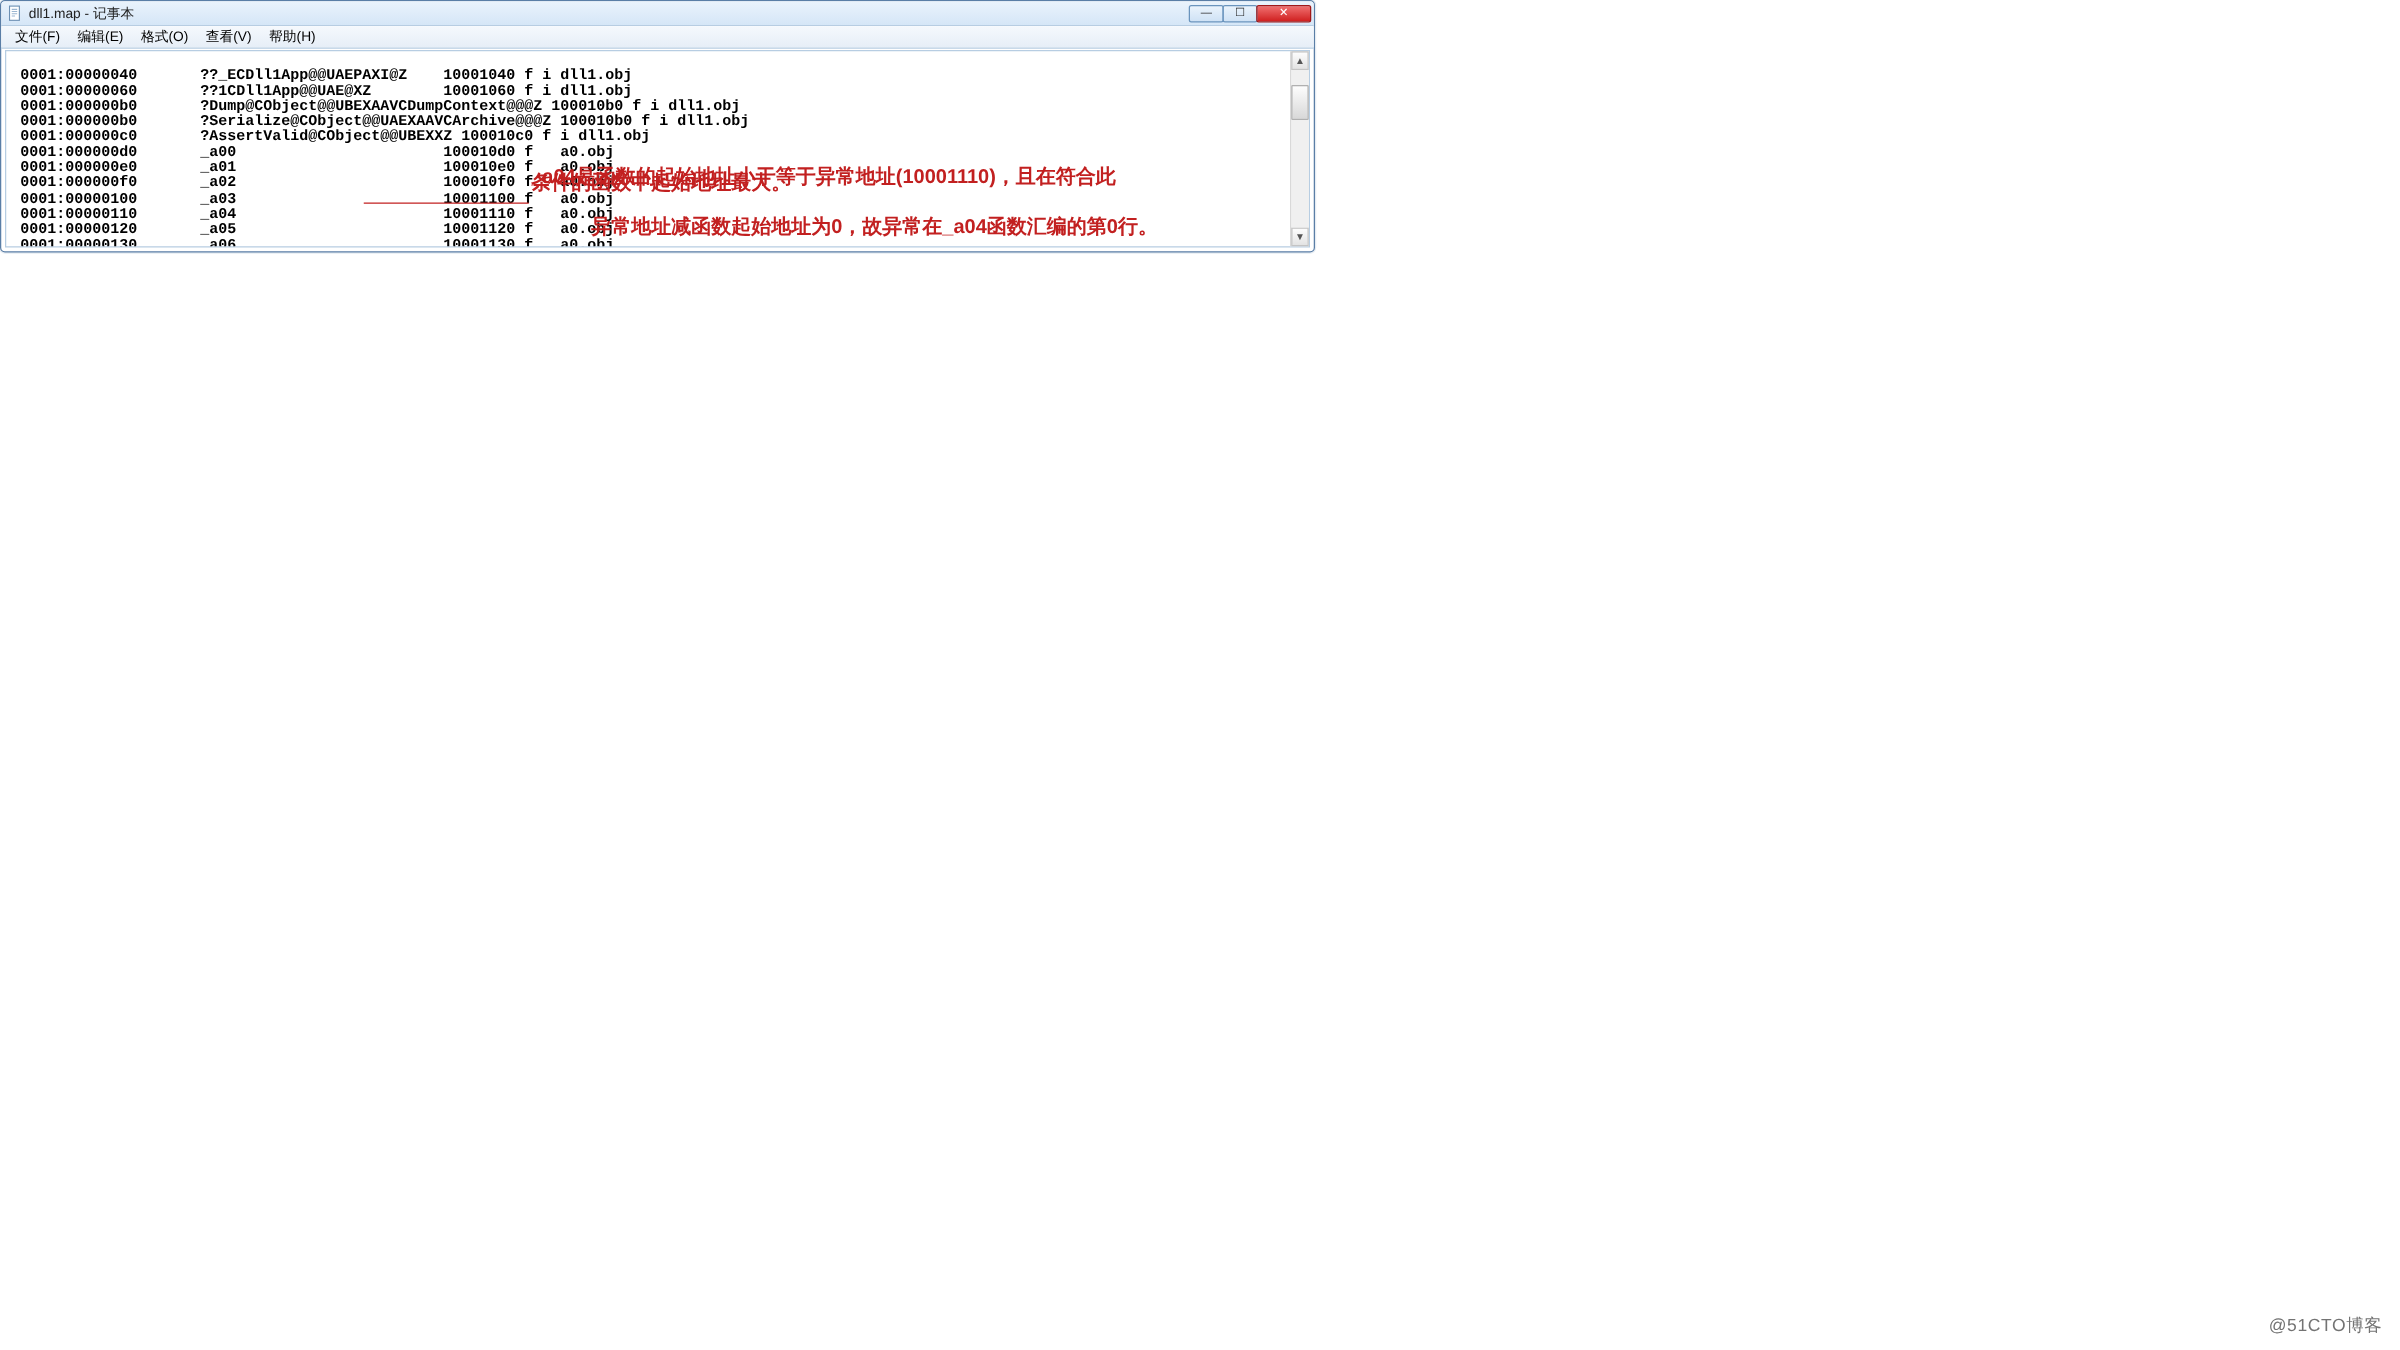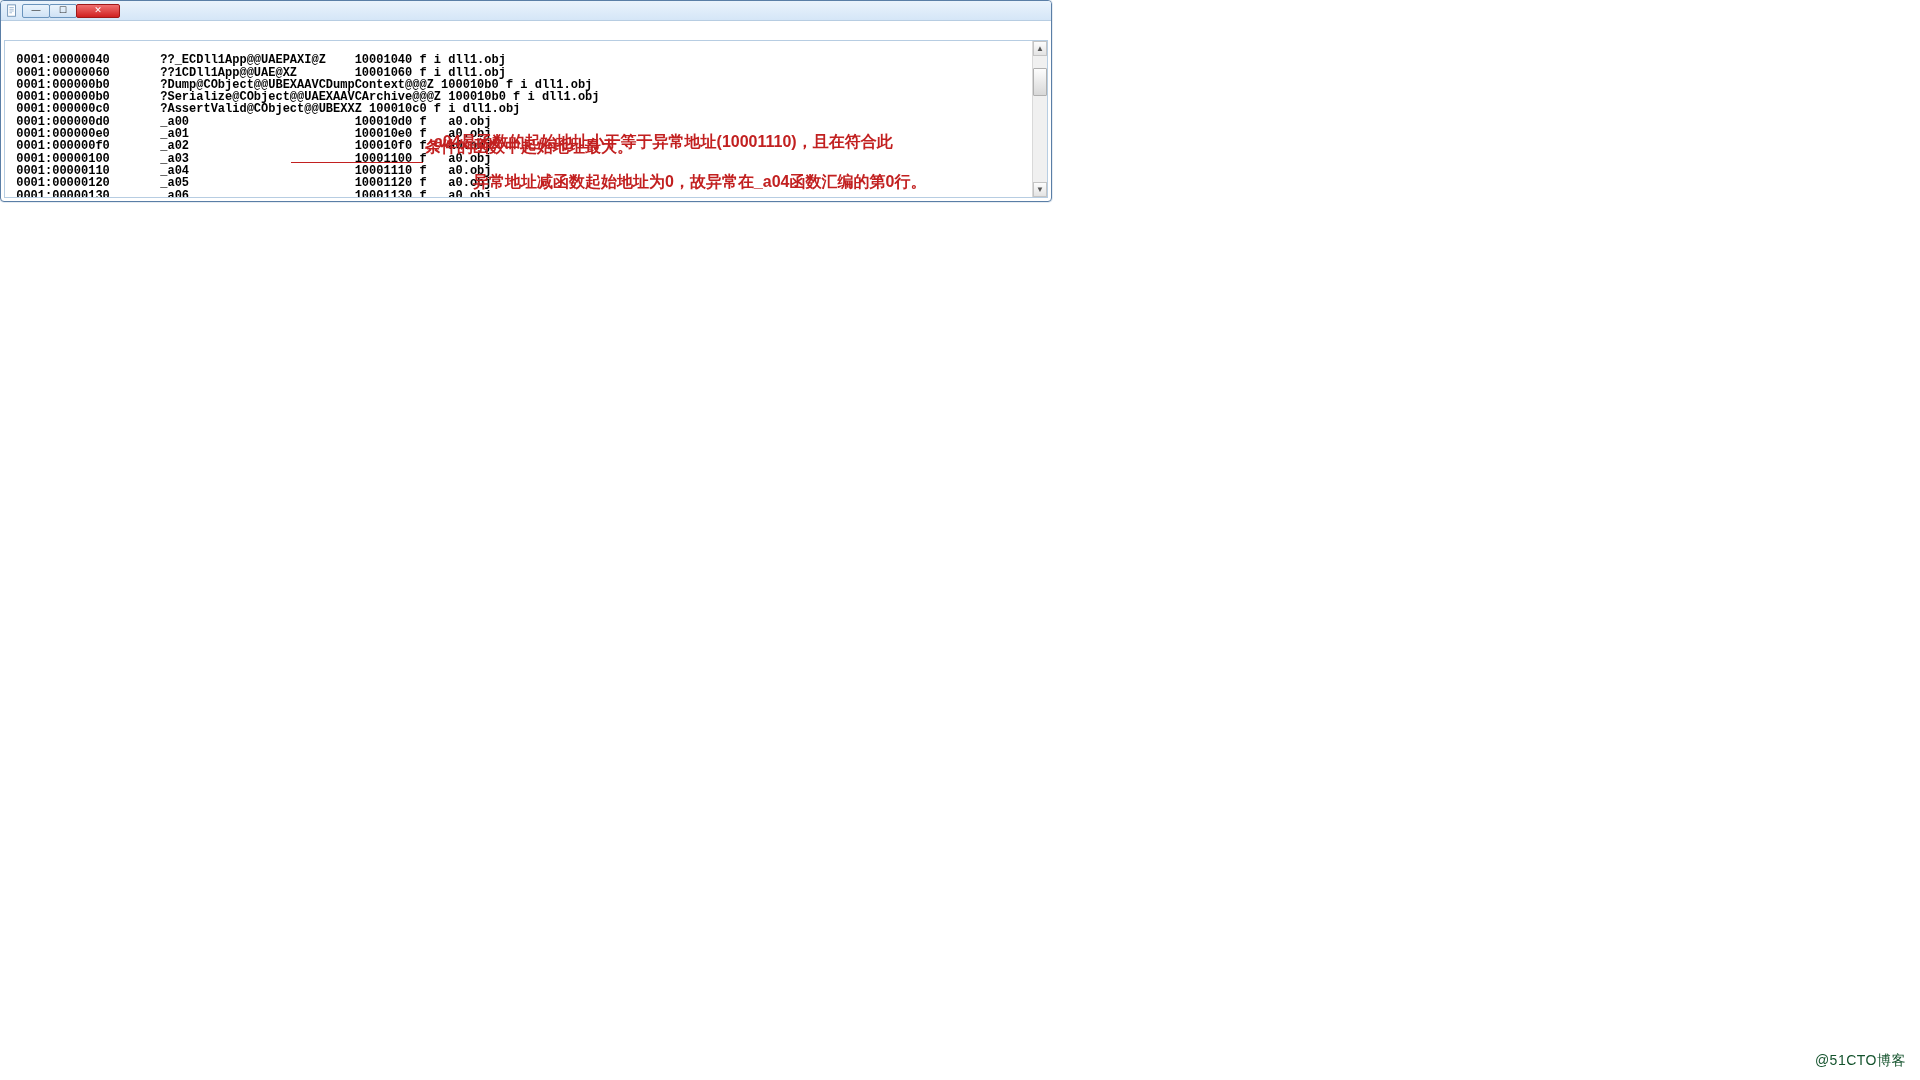--- a/index.html
+++ b/index.html
@@ -17,39 +17,47 @@
   .content { flex:1; padding:1px 2px 0 4px; font-family:"NSimSun","SimSun","Courier New",monospace; font-size:12px; line-height:12.3px; color:#000; white-space:pre; overflow:hidden; position:relative;font-weight:bold;}
   .vscroll { width:15px; background:#f0f0f0; border-left:1px solid #d9d9d9; display:flex; flex-direction:column; }
   .sbb { height:15px; background:linear-gradient(#fdfdfd,#e3e3e3); border:1px solid #c4c4c4; display:flex; align-items:center; justify-content:center; font-size:8px; color:#555; }
   .track { flex:1; position:relative; background:#f0f0f0; }
   .thumb { position:absolute; left:0; right:0; top:12px; height:28px; background:linear-gradient(#fdfdfd,#d8d8d8); border:1px solid #b0b0b0; border-radius:1px; }
   .annot { position:absolute; font-family:"Microsoft YaHei",sans-serif; font-size:16px; color:#c22020; white-space:nowrap; }
   .a1 { left:420px; top:95px; }
   .a2 { left:420px; top:100px; }
   .a3 { left:420px; top:135px;margin-left:48px; }
   .strike { position:absolute; left:286px; top:121px; width:132px; height:1px; background:#c22020; }
-  .watermark { position:absolute; right:14px; bottom:10px; color:#14532d; font-size:14px; font-family:"Microsoft YaHei",sans-serif; letter-spacing:0.5px; }
+  .watermark { position:absolute; right:14px; bottom:10px; color:#737373; font-size:14px; font-family:"Microsoft YaHei",sans-serif; letter-spacing:0.5px; }
   svg.doc { width:14px; height:14px; }
 </style>
 </head>
 <body>
 
 <div class="window">
   <div class="titlebar">
     <span class="doc-icon">
       <svg class="doc" viewBox="0 0 16 16">
           <rect x="3" y="1" width="9" height="13" fill="#fff" stroke="#6b8fb3" stroke-width="1"></rect>
           <path d="M5 4h5M5 6h5M5 8h5M5 10h3" stroke="#9bb6d1" stroke-width="1"></path>
         </svg>
     </span>
+    <span class="title-text">dll1.map - 记事本</span>
     <div class="winbtns">
       <div class="winbtn">—</div>
       <div class="winbtn">☐</div>
       <div class="winbtn close">✕</div>
     </div>
+  </div>
+  <div class="menubar">
+    <span class="menu">文件(F)</span>
+    <span class="menu">编辑(E)</span>
+    <span class="menu">格式(O)</span>
+    <span class="menu">查看(V)</span>
+    <span class="menu">帮助(H)</span>
   </div>
   <div class="client">
     <div class="content">
 <span> 0001:00000040       ??_ECDll1App@@UAEPAXI@Z    10001040 f i dll1.obj</span>
 <span> 0001:00000060       ??1CDll1App@@UAE@XZ        10001060 f i dll1.obj</span>
 <span> 0001:000000b0       ?Dump@CObject@@UBEXAAVCDumpContext@@@Z 100010b0 f i dll1.obj</span>
 <span> 0001:000000b0       ?Serialize@CObject@@UAEXAAVCArchive@@@Z 100010b0 f i dll1.obj</span>
 <span> 0001:000000c0       ?AssertValid@CObject@@UBEXXZ 100010c0 f i dll1.obj</span>
 <span> 0001:000000d0       _a00                       100010d0 f   a0.obj</span>
 <span> 0001:000000e0       _a01                       100010e0 f   a0.obj</span>

